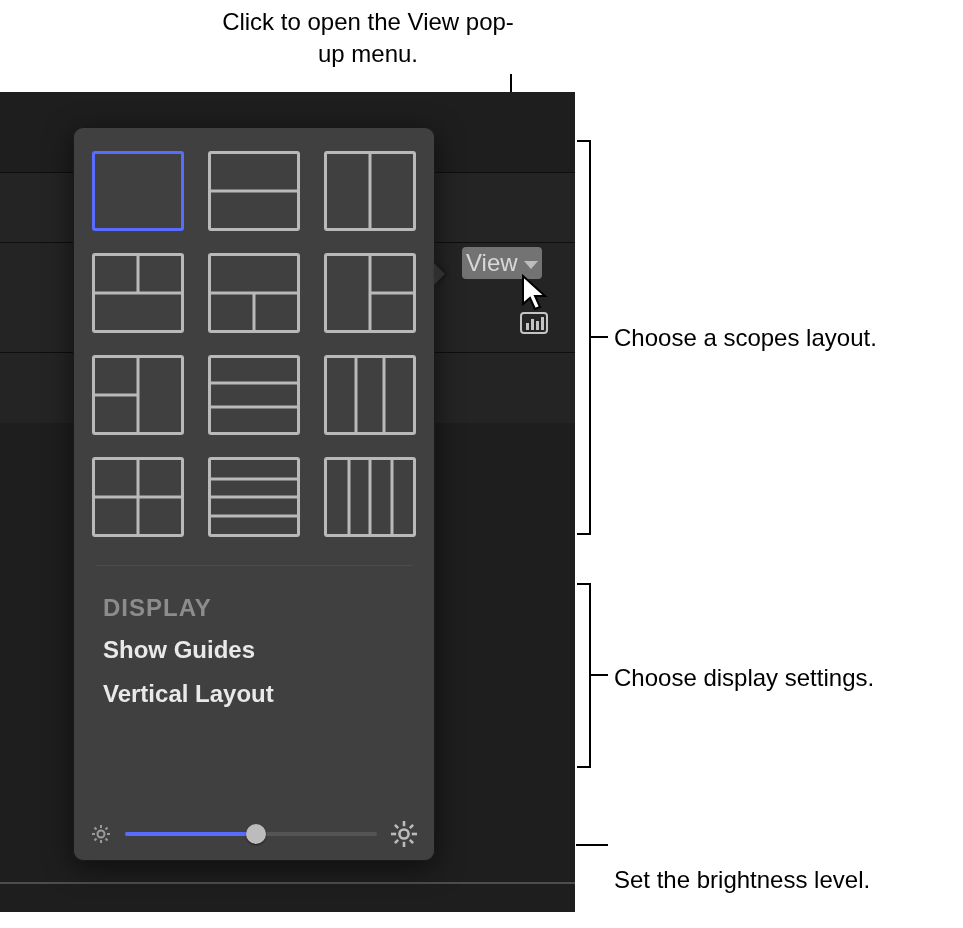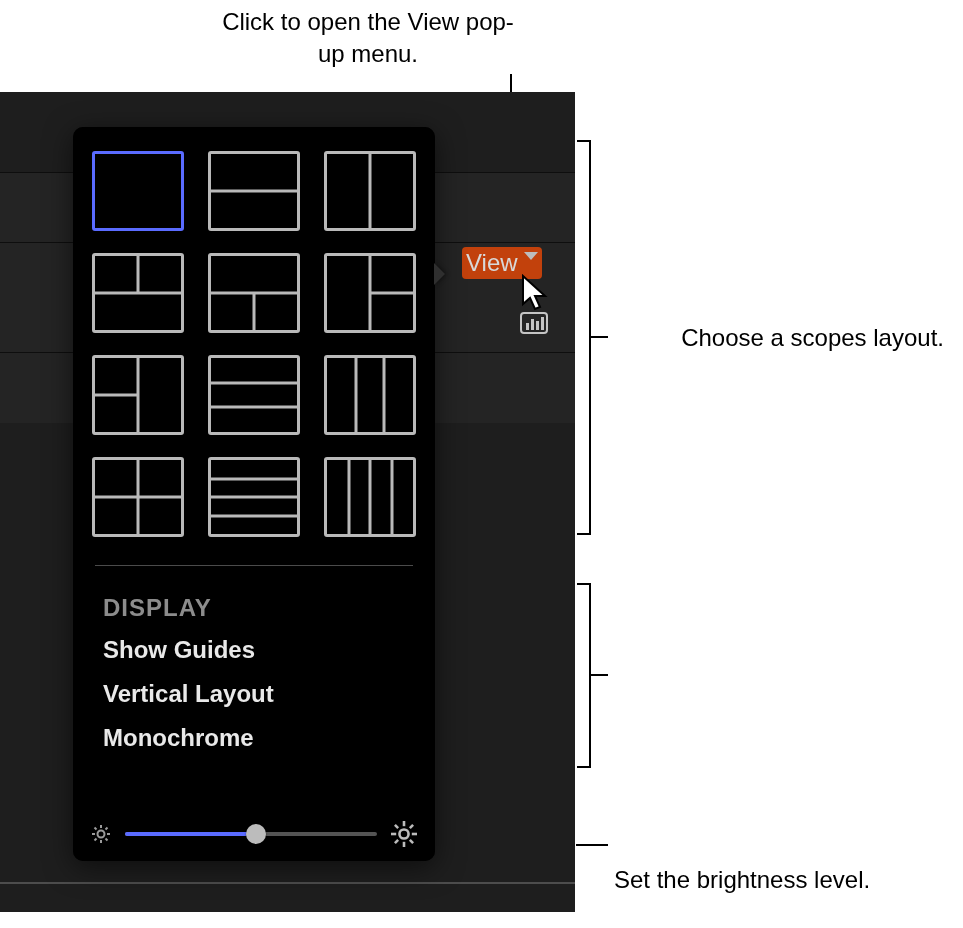--- a/index.html
+++ b/index.html
@@ -44,27 +44,28 @@
     top: 790px;
     border-top: 2px solid #4d4d4d;
   }
 
   
   .view-btn {
     position: absolute;
     left: 462px;
     top: 155px;
     display: flex;
+    align-items: center;
     gap: 6px;
     padding: 2px 4px;
     color: #d8d8d8;
     font-size: 24px;
     cursor: pointer;
     border-radius: 4px;
-    background: #c2410c;
+    background: #737373;
   }
   .view-btn .chev {
     width: 0; height: 0;
     border-left: 7px solid transparent;
     border-right: 7px solid transparent;
     border-top: 8px solid #bdbdbd;
     margin-top: 3px;
   }
 
   
@@ -85,21 +86,21 @@
     cursor: pointer;
   }
 
   
   .popover {
     position: absolute;
     left: 73px;
     top: 35px;
     width: 362px;
     height: 734px;
-    background: #000000;
+    background: #404040;
     border-radius: 10px;
     box-shadow: 0 6px 28px rgba(0,0,0,.55), 0 0 0 1px rgba(0,0,0,.6) inset;
   }
   .popover::after{ 
     content:"";
     position:absolute;
     right:-10px;
     top:136px;
     width:0;height:0;
     border-top:11px solid transparent;
@@ -200,21 +201,21 @@
   .callout.top{
     left:213px;
     top:6px;
     width:310px;
     text-align:center;
   }
   .callout.right{
     left:614px;
     width:330px;
   }
-  .callout.r1{ top:322px;text-align:right; }
+  .callout.r1{ top:322px; }
   .callout.r2{ top:662px; }
   .callout.r3{ top:864px; }
 
   
   .lead{ position:absolute; background:#000; }
   .lead.v1{ left:510px; top:74px;  width:2px; height:78px; } 
 
   
   .bracket{ position:absolute; }
 
@@ -303,21 +304,20 @@
           <div class="v" style="left:75%;transform:translateX(-50%)"></div>
         </div>
 
       </div>
 
       <div class="divider"></div>
 
       <div class="section-title">DISPLAY</div>
       <div class="menu-item">Show Guides</div>
       <div class="menu-item">Vertical Layout</div>
-      <div class="menu-item">Monochrome</div>
 
       <div class="bright-row">
         <span class="sun">
           <svg width="20" height="20" viewBox="0 0 20 20">
               <circle cx="10" cy="10" r="3.5" fill="none" stroke="#9b9b9b" stroke-width="2"></circle>
               <g stroke="#9b9b9b" stroke-width="2">
                 <line x1="10" y1="1" x2="10" y2="4"></line>
                 <line x1="10" y1="16" x2="10" y2="19"></line>
                 <line x1="1" y1="10" x2="4" y2="10"></line>
                 <line x1="16" y1="10" x2="19" y2="10"></line>
@@ -352,17 +352,18 @@
   </div>
 
   <svg class="bracket" style="left:576px;top:140px" width="34" height="395">
     <path d="M1 1 H14 V197 H32 M14 197 V394 H1" fill="none" stroke="#000" stroke-width="2"></path>
   </svg>
   <div class="callout right r1">Choose a scopes layout.</div>
 
   <svg class="bracket" style="left:576px;top:583px" width="34" height="185">
     <path d="M1 1 H14 V92 H32 M14 92 V184 H1" fill="none" stroke="#000" stroke-width="2"></path>
   </svg>
+  <div class="callout right r2">Choose display settings.</div>
 
   <div class="lead" style="left:576px;top:844px;height:2px;width:32px"></div>
   <div class="callout right r3">Set the brightness level.</div>
 
 </div>
 
 </body></html>

